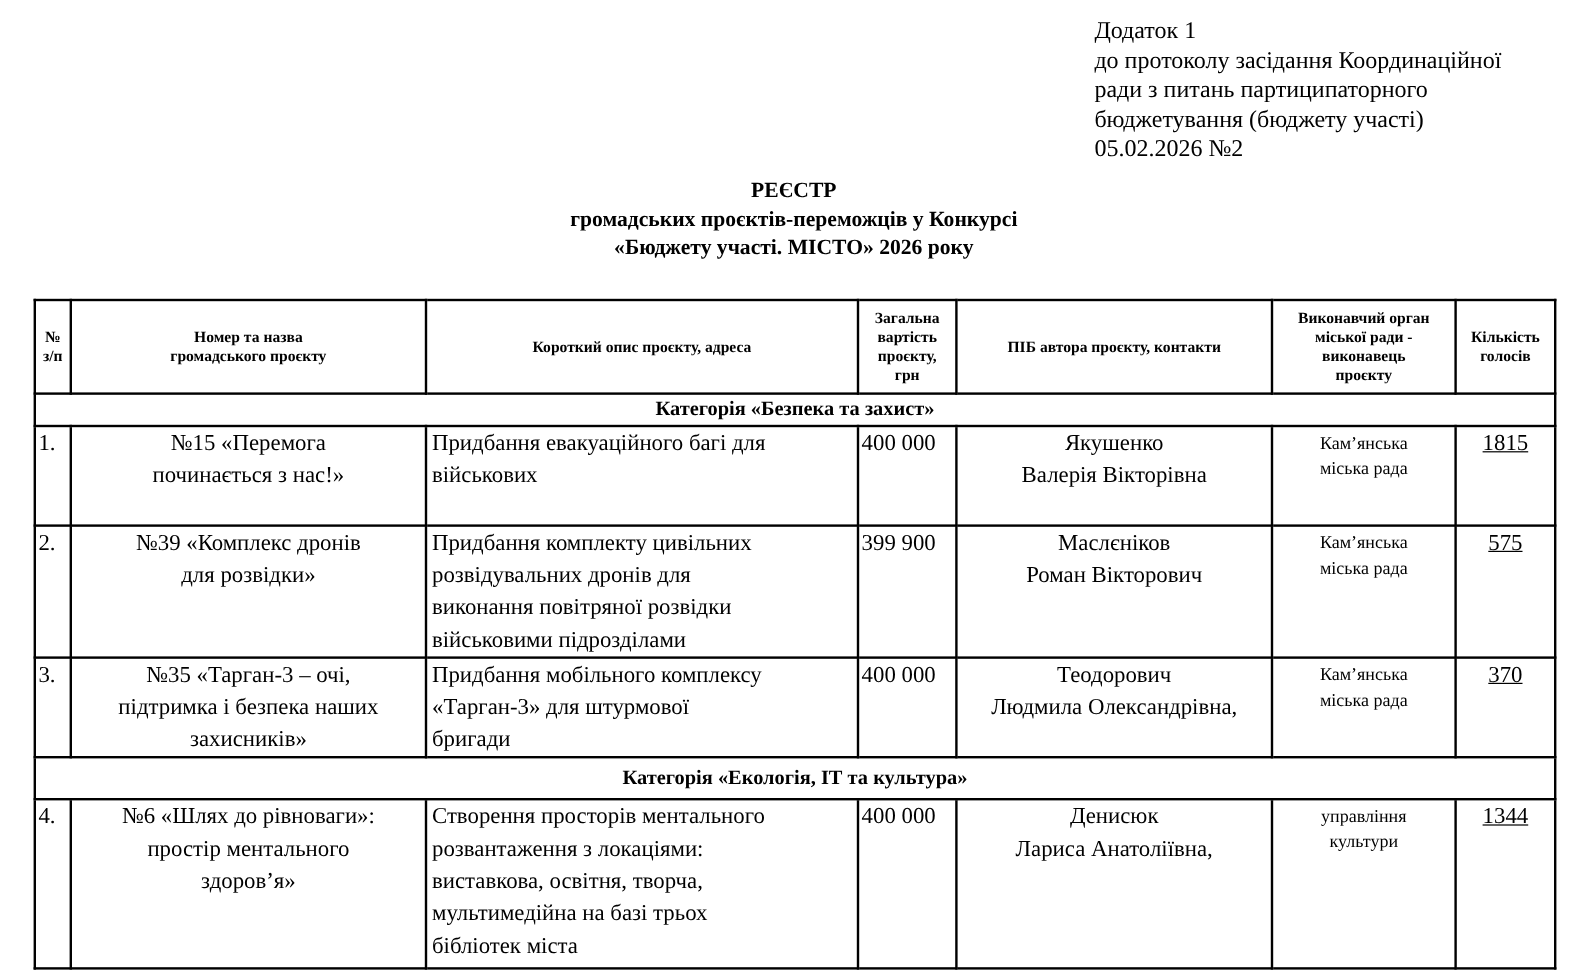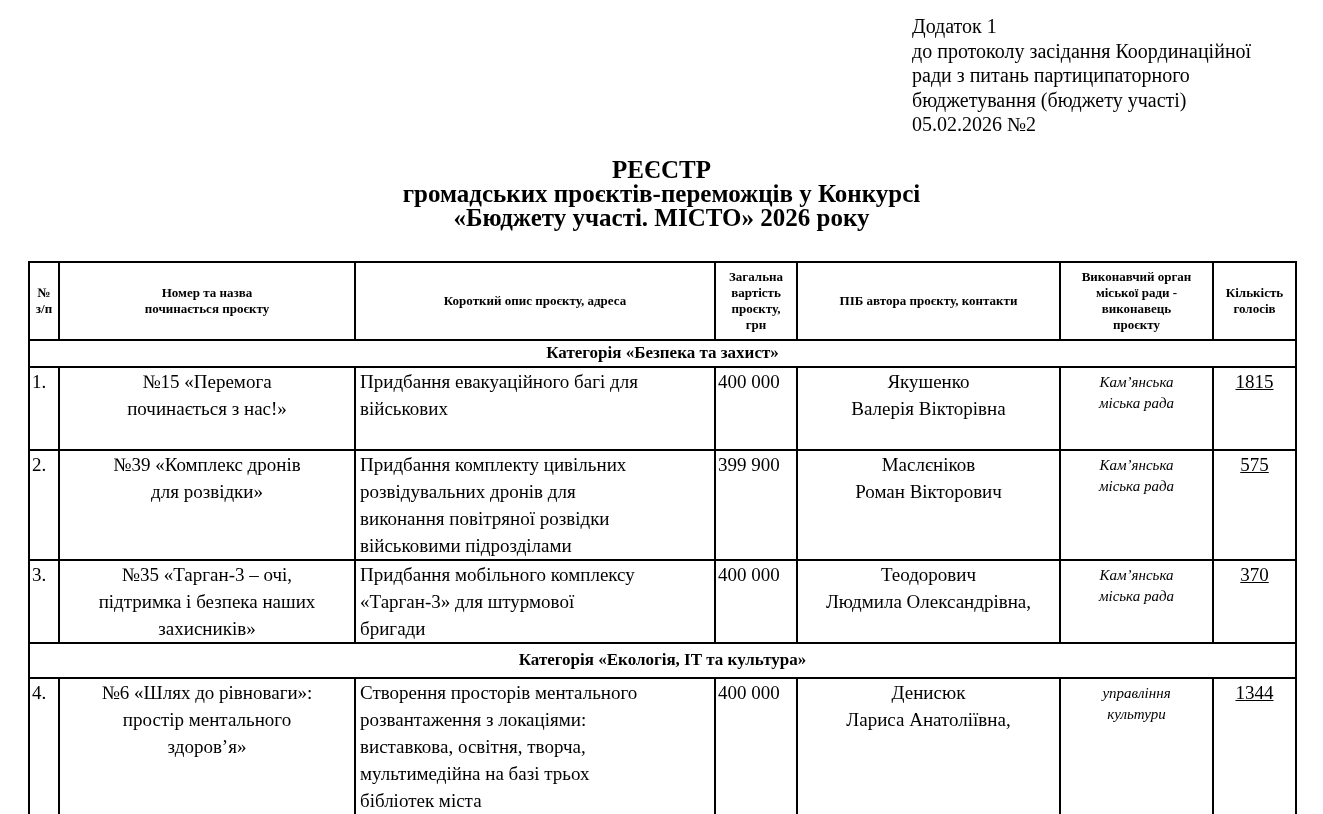--- a/index.html
+++ b/index.html
@@ -7,24 +7,24 @@
     width:1323px;height:814px;background:#ffffff;color:#000;
     font-family:"Liberation Serif","DejaVu Serif",serif;
     overflow:hidden;
   }
   .appendix{
     margin:14px 4px 0 912px;
     font-size:20px;line-height:24.5px;
     white-space:pre-line;
   }
   .doc-title{
-    margin-top:21px;
+    margin-top:9px;
     text-align:center;
     font-weight:bold;
-    font-size:25px;line-height:24px;
+    font-size:18px;line-height:24px;
     white-space:pre-line;
   }
   table.registry{
     margin:31px 0 0 28px;
     border-collapse:collapse;
     table-layout:fixed;
     width:1267px;
   }
   th,td{
     border:2px solid #000;
@@ -46,21 +46,21 @@
     font-size:17px;line-height:20px;
     text-align:center;
     vertical-align:middle;
     padding:1px 0;
   }
   td.c-num{text-align:left;padding:0 2px;}
   td.c-name{text-align:center;white-space:pre-line;padding:0 2px;}
   td.c-desc{text-align:left;white-space:pre-line;padding:0 4px;}
   td.c-cost{text-align:left;padding:0 2px;}
   td.c-author{text-align:center;white-space:pre-line;padding:0 2px;margin-top:48px;}
-  td.c-exec{font-size:15px;line-height:21px;text-align:center;white-space:pre-line;padding:4px 2px;font-style:italic;}
+  td.c-exec{font-size:15px;line-height:21px;text-align:center;white-space:pre-line;padding:4px 2px;}
   td.c-votes{text-align:center;padding:0 2px;text-decoration:underline;}
 </style>
 </head>
 <body>
 
 <div class="appendix">Додаток 1
 до протоколу засідання Координаційної
 ради з питань партиципаторного
 бюджетування (бюджету участі)
 05.02.2026 №2</div>
@@ -77,21 +77,21 @@
     <col style="width:82px">
     <col style="width:263px">
     <col style="width:153px">
     <col style="width:83px">
   </colgroup>
   <thead>
     <tr style="height:78px">
         <th>№
 з/п</th>
         <th>Номер та назва
-починається проєкту</th>
+громадського проєкту</th>
         <th>Короткий опис проєкту, адреса</th>
         <th>Загальна
 вартість
 проєкту,
 грн</th>
         <th>ПІБ автора проєкту, контакти</th>
         <th>Виконавчий орган
 міської ради -
 виконавець
 проєкту</th>

